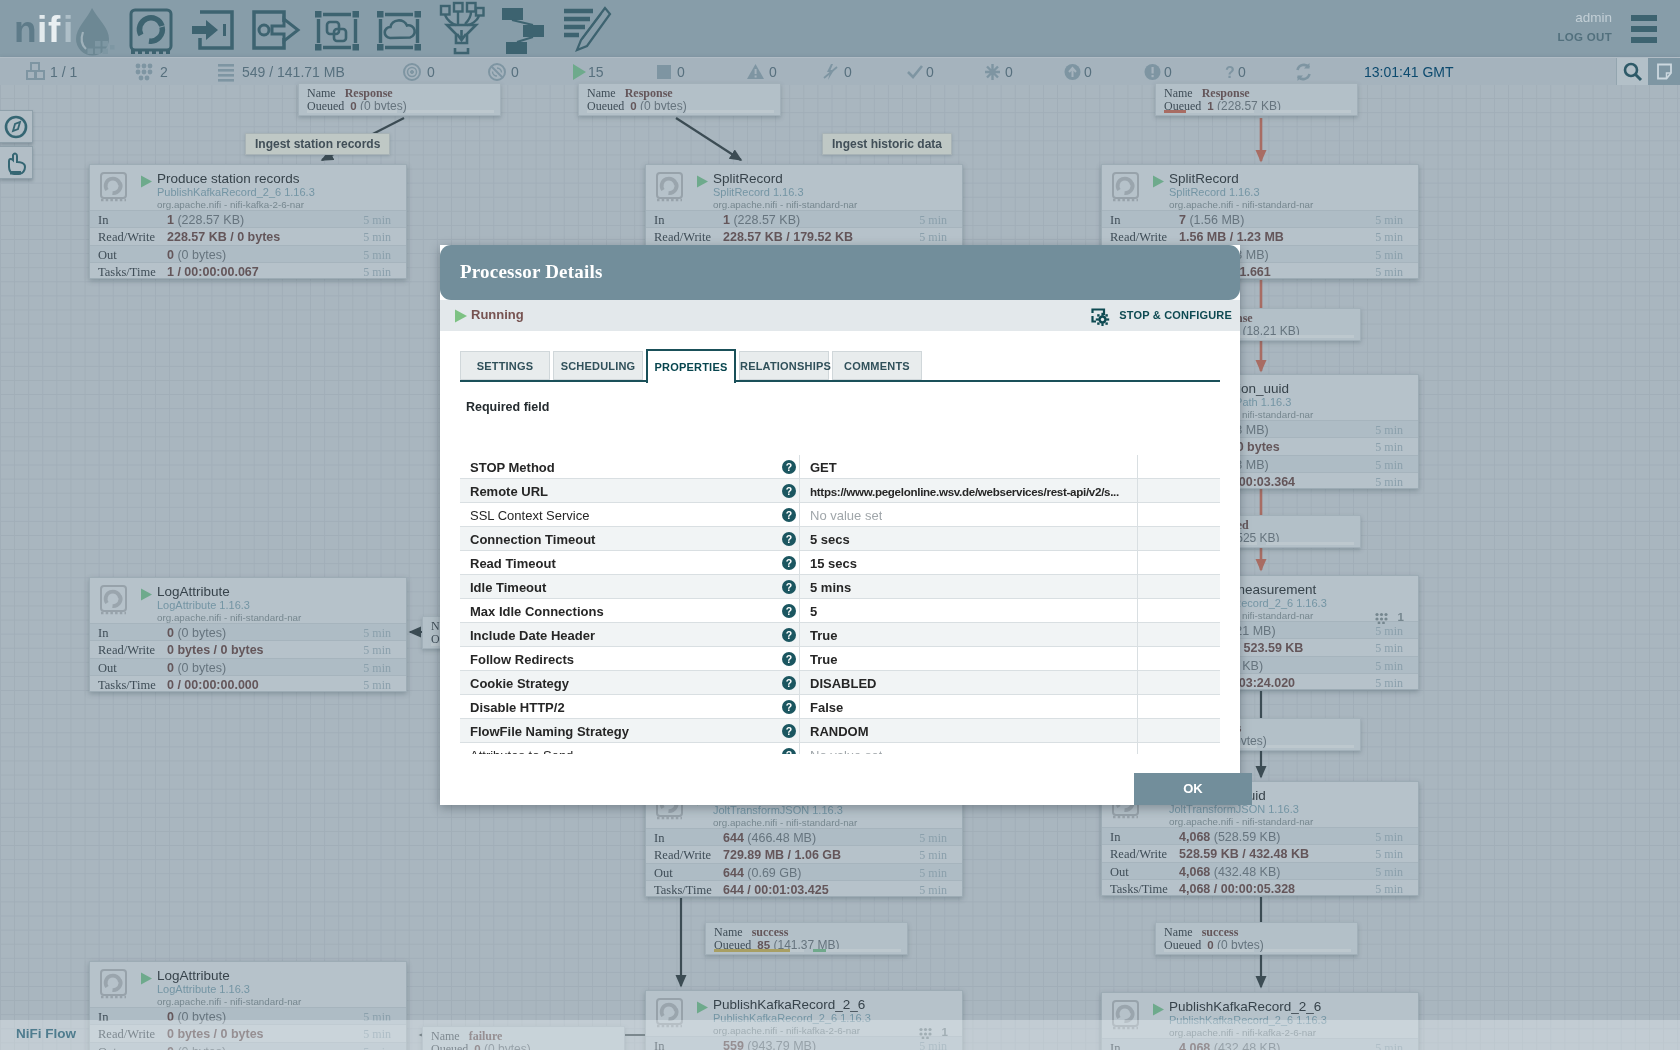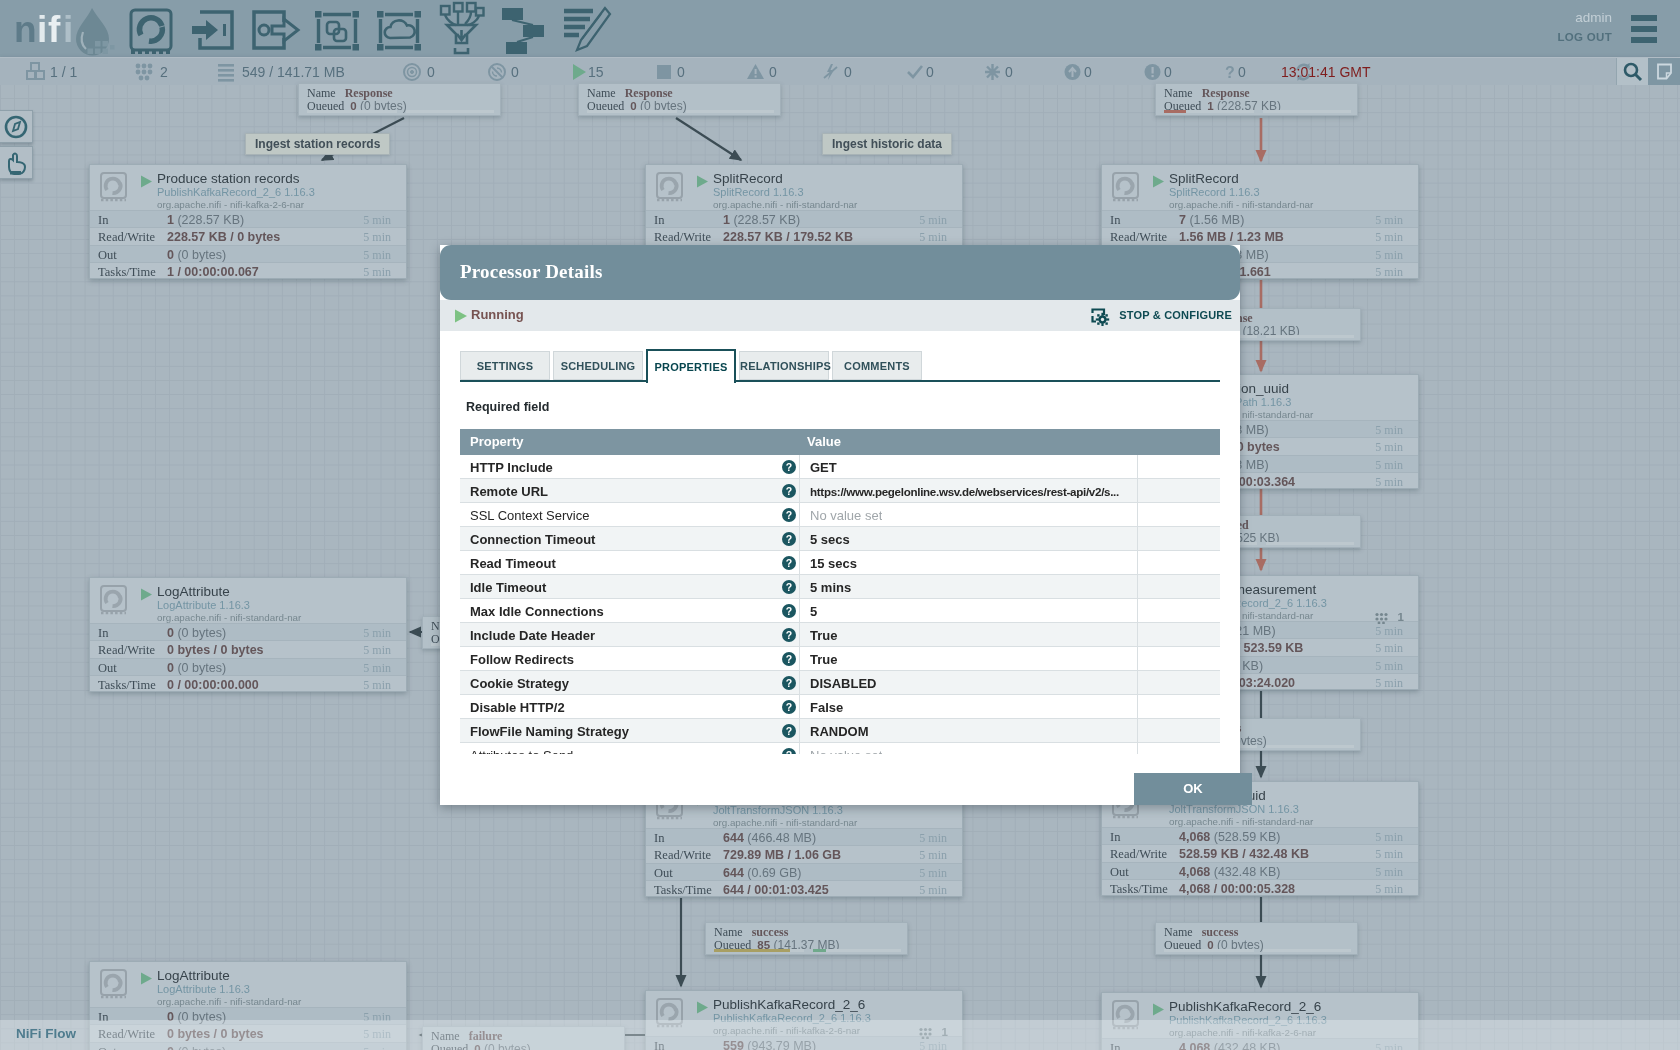--- a/index.html
+++ b/index.html
@@ -245,21 +245,21 @@
 <svg width="22" height="20" style="position:absolute;left:1294px;top:4px">
       <g fill="none" stroke="#7e95a2" stroke-width="2.6">
         <path d="M 3.5 8 a 6.5 6.5 0 0 1 11.5 -2.5"></path>
         <path d="M 15.5 12 a 6.5 6.5 0 0 1 -11.5 2.5"></path>
       </g>
       <g fill="#7e95a2">
         <path d="M 15.5 1 v 5.5 h -5.5 z"></path>
         <path d="M 3.5 19 v -5.5 h 5.5 z"></path>
       </g>
     </svg>
-    <span style="position:absolute;left:1281px;top:6px;font-size:14px;color:#7f1d1d">13:01:41 GMT</span>
+    <span style="position:absolute;left:1364px;top:6px;font-size:14px;color:#0c4a6e">13:01:41 GMT</span>
 <div style="position:absolute;left:1616px;top:0px;width:32px;height:28px;background:#b3c0c8;border-left:1px solid #93a5af"></div>
 <svg width="24" height="24" style="position:absolute;left:1621px;top:2px">
       <circle cx="10" cy="10" r="6" stroke="#2e5a68" stroke-width="2.6" fill="none"></circle>
       <path d="M 14.5 14.5 L 20 20" stroke="#2e5a68" stroke-width="3"></path>
     </svg>
 <div style="position:absolute;left:1648px;top:0px;width:32px;height:28px;background:#7e96a3"></div>
 <svg width="20" height="20" style="position:absolute;left:1655px;top:4px">
       <path d="M 3 2.5 H 16 V 11 L 11.5 16.5 H 3 Z" fill="none" stroke="#ccd8df" stroke-width="1.8"></path>
       <path d="M 16 11 L 11.5 11 L 11.5 16.5" fill="none" stroke="#ccd8df" stroke-width="1.5"></path>
     </svg>
@@ -783,26 +783,22 @@
 <div class="tabs">
       <div class="underline"></div>
 <div class="tab" style="left:0px">SETTINGS</div>
 <div class="tab" style="left:93px">SCHEDULING</div>
 <div class="tab sel" style="left:186px">PROPERTIES</div>
 <div class="tab" style="left:279px">RELATIONSHIPS</div>
 <div class="tab" style="left:372px">COMMENTS</div>
 </div>
 <div id="reqf">Required field</div>
 <div id="ptable">
-<div id="phead">
-        <span class="c1">Property</span>
-        <span class="c2">Value</span>
-      </div>
 <div class="prow" style="top:26px">
-        <span class="pn b">HTTP Include</span>
+        <span class="pn b">STOP Method</span>
         <span class="qm">?</span>
         <span class="pv">GET</span>
       </div>
 <div class="prow alt" style="top:50px">
         <span class="pn b">Remote URL</span>
         <span class="qm">?</span>
         <span class="pv url">https://www.pegelonline.wsv.de/webservices/rest-api/v2/s...</span>
       </div>
 <div class="prow" style="top:74px">
         <span class="pn">SSL Context Service</span>

